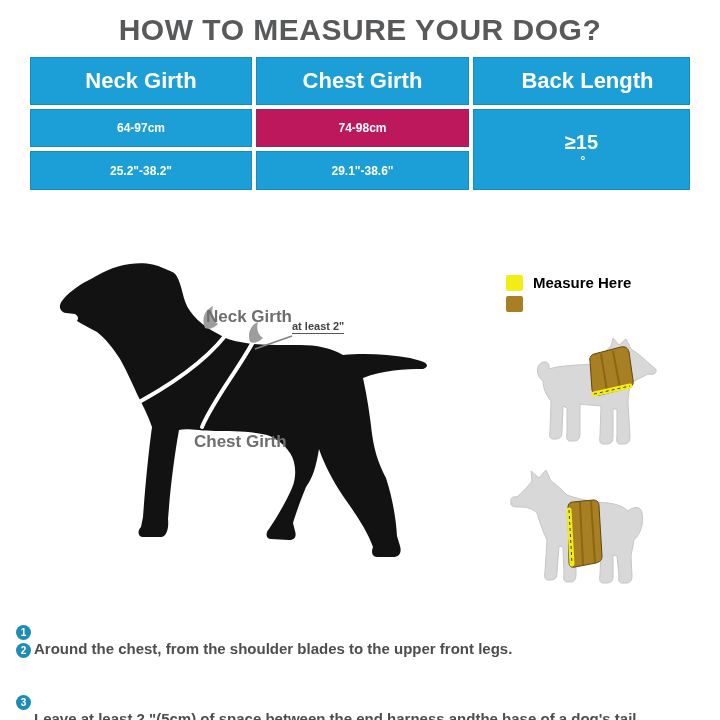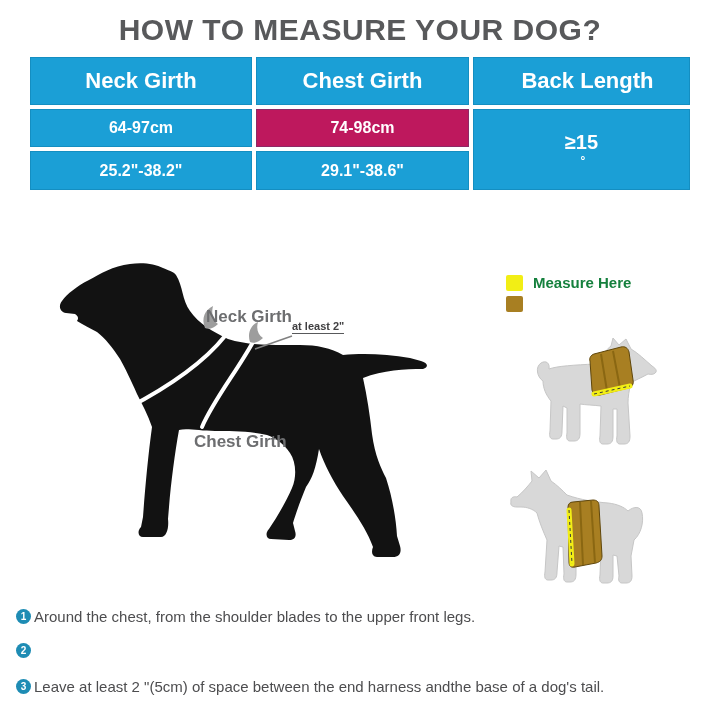--- a/index.html
+++ b/index.html
@@ -13,45 +13,45 @@
     font-size:30px;font-weight:bold;color:#58595b;letter-spacing:.5px;
   }
   
   .size-table{
     position:absolute;left:30px;top:57px;width:660px;height:133px;
     display:grid;grid-template-columns:222px 213px 217px;grid-template-rows:48px 38px 39px;
     gap:4px;background:#ffffff;
   }
   .size-table .cell{
     display:flex;align-items:center;justify-content:center;
-    color:#ffffff;font-weight:bold;font-size:16px;
+    color:#ffffff;font-weight:bold;font-size:12px;
     box-shadow:0 0 0 1px rgba(0,90,130,.25) inset;
   }
   .size-table .head{font-size:22px;}
   .size-table .back-length-cell{grid-column:3;grid-row:2 / 4;font-size:20px;}
   .deg{font-size:12px;vertical-align:9px;margin-left:3px;}
   
   .diagram-label{position:absolute;font-weight:bold;color:#6d6e70;font-size:17px;}
   .clearance-label{
     position:absolute;font-weight:bold;color:#414042;font-size:11px;
     border-bottom:1.5px solid #58595b;padding-bottom:1px;
   }
   
   .legend{position:absolute;left:506px;top:274px;display:flex;flex-direction:column;gap:5px;}
   .legend-row{display:flex;align-items:center;gap:10px;}
   .legend-swatch{width:17px;height:16px;border-radius:2px;}
-  .legend-label{font-weight:bold;font-size:15px;color:#15803d;}
+  .legend-label{font-weight:bold;font-size:15px;color:#000000;}
   
   .instruction-row{position:absolute;left:16px;display:flex;align-items:center;gap:3px;width:700px;}
   .instruction-bullet{
     width:15px;height:15px;border-radius:50%;flex:0 0 15px;
     color:#ffffff;font-size:10px;font-weight:bold;
     display:flex;align-items:center;justify-content:center;
   }
-  .instruction-text{font-size:15px;font-weight:normal;color:#4d4d4f;white-space:nowrap;}
+  .instruction-text{font-size:15px;font-weight:bold;color:#4d4d4f;white-space:nowrap;margin-top:32px;}
   svg{position:absolute;display:block;}
 </style>
 </head>
 <body>
 
 <div id="canvas">
 
   <div class="page-title">HOW TO MEASURE YOUR DOG?</div>
 
   <div class="size-table">

